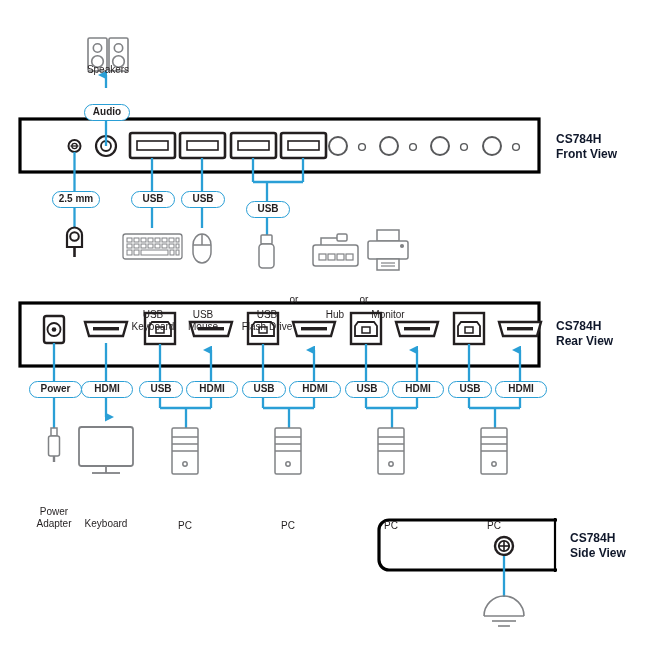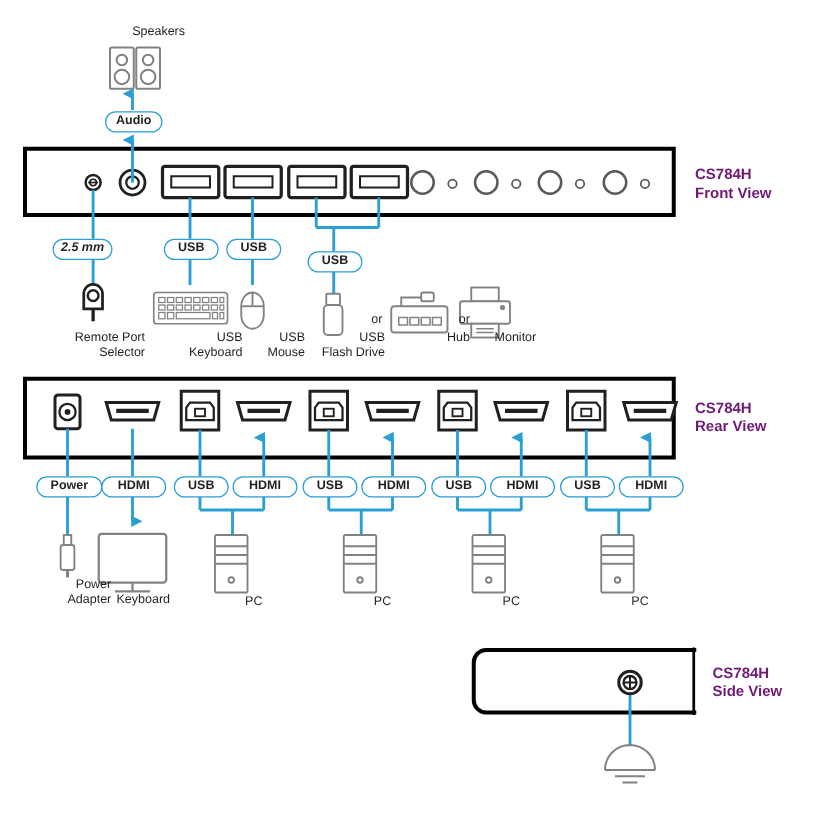--- a/index.html
+++ b/index.html
@@ -1,19 +1,19 @@
 <!DOCTYPE html>
 <html><head>
 <meta charset="utf-8">
 <style>
   html,body{margin:0;padding:0;background:#ffffff;}
   body{width:650px;height:650px;font-family:"Liberation Sans",sans-serif;position:relative;overflow:hidden;}
   #stage{position:absolute;left:0;top:0;width:650px;height:650px;}
-  .lbl{position:absolute;color:#231f20;font-size:10px;line-height:12px;text-align:right;white-space:pre-line;}
-  .viewlbl{position:absolute;color:#701a75;font-size:12px;font-weight:bold;line-height:15px;white-space:pre-line;}
+  .lbl{position:absolute;color:#231f20;font-size:10px;line-height:12px;text-align:center;white-space:pre-line;margin-top:44px;}
+  .viewlbl{position:absolute;color:#0f172a;font-size:12px;font-weight:bold;line-height:15px;white-space:pre-line;}
   .pill{position:absolute;border:1.4px solid #2a9fd6;border-radius:9px;background:#fff;
         color:#231f20;font-size:10px;font-weight:bold;text-align:center;line-height:14px;height:15px;}
   svg{position:absolute;left:0;top:0;overflow:visible;}
 </style>
 </head>
 <body>
 
 <div id="stage">
 
   <svg width="650" height="650" viewBox="0 0 650 650">
@@ -314,28 +314,26 @@
     <g stroke="#808285" fill="none" stroke-width="1.6">
       <path d="M484,616 a20,20 0 0 1 40,0"></path>
       <line x1="484" y1="616" x2="524" y2="616"></line>
       <line x1="492" y1="621" x2="516" y2="621"></line>
       <line x1="498" y1="626" x2="510" y2="626"></line>
     </g>
   </svg>
 
   <div class="lbl" style="left:68px;top:20px;width:80px;">Speakers</div>
 
-  <div class="pill" style="left:84px;top:89px;width:44px;">Audio</div>
-  <div class="pill" style="left:42px;top:191px;width:46px;font-style:italic;">2.5 mm</div>
+  <div class="pill" style="left:84px;top:104px;width:44px;">Audio</div>
+  <div class="pill" style="left:52px;top:191px;width:46px;">2.5 mm</div>
   <div class="pill" style="left:131px;top:191px;width:42px;">USB</div>
   <div class="pill" style="left:181px;top:191px;width:42px;">USB</div>
   <div class="pill" style="left:246px;top:201px;width:42px;">USB</div>
 
-  <div class="lbl" style="left:34px;top:265px;width:82px;">Remote Port
-Selector</div>
   <div class="lbl" style="left:112px;top:265px;width:82px;">USB
 Keyboard</div>
   <div class="lbl" style="left:162px;top:265px;width:82px;">USB
 Mouse</div>
   <div class="lbl" style="left:226px;top:265px;width:82px;">USB
 Flash Drive</div>
   <div class="lbl" style="left:294px;top:265px;width:82px;">Hub</div>
   <div class="lbl" style="left:347px;top:265px;width:82px;">Monitor</div>
 
   <div class="lbl" style="left:282px;top:250px;width:24px;">or</div>

